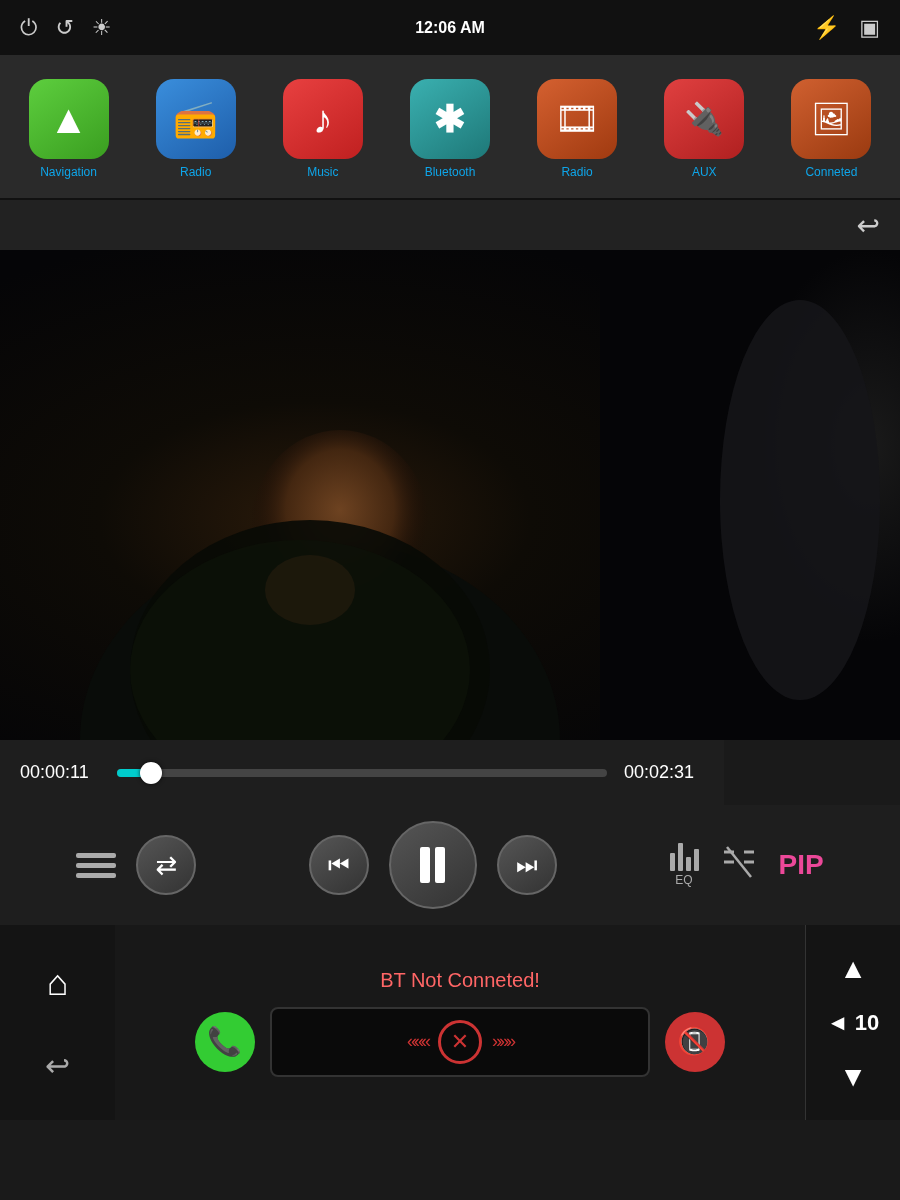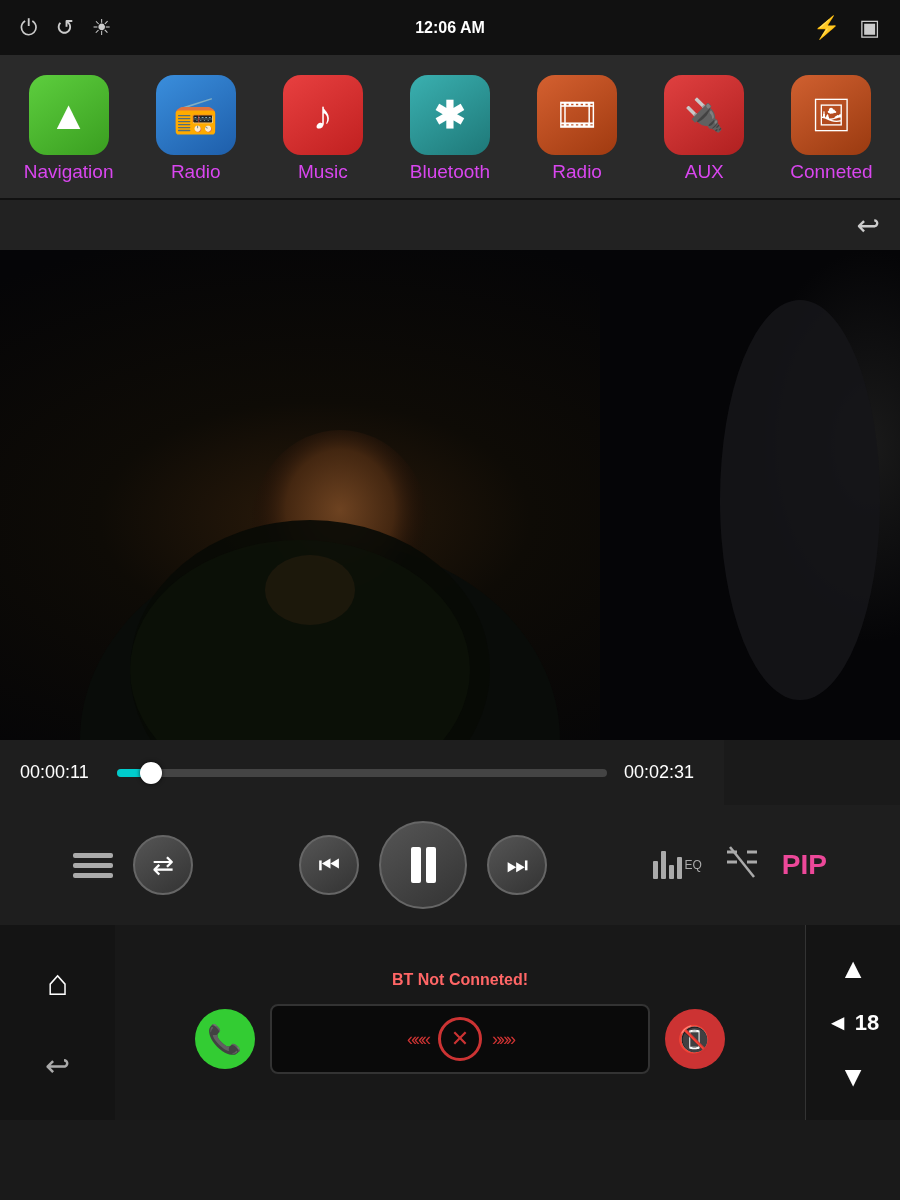--- a/index.html
+++ b/index.html
@@ -68,22 +68,22 @@
     .nav-icon-box {
       width: 80px;
       height: 80px;
       border-radius: 18px;
       display: flex;
       align-items: center;
       justify-content: center;
       font-size: 36px;
     }
     .nav-label {
-      font-size: 19px;
-      color: #d946ef;
+      font-size: 12px;
+      color: #0ea5e9;
     }
     .nav-green { background: linear-gradient(145deg, #5dce3e, #3a9e20); }
     .nav-blue { background: linear-gradient(145deg, #3a8edc, #1e5eaa); }
     .nav-red { background: linear-gradient(145deg, #e84040, #c02020); }
     .nav-teal { background: linear-gradient(145deg, #3ab0b0, #1e7878); }
     .nav-orange { background: linear-gradient(145deg, #d46030, #a03a10); }
     .nav-red2 { background: linear-gradient(145deg, #e04040, #b02020); }
     .nav-orange2 { background: linear-gradient(145deg, #d06030, #9a3a10); }
 
     
@@ -218,21 +218,21 @@
       font-size: 28px;
       color: #ec4899;
       font-weight: bold;
       cursor: pointer;
     }
     .eq-icon {
       font-size: 24px;
       color: #aaa;
       cursor: pointer;
       display: flex;
-      flex-direction: row;
+      flex-direction: column;
       gap: 2px;
       align-items: center;
     }
     .eq-bars {
       display: flex;
       gap: 3px;
       align-items: flex-end;
     }
     .eq-bar {
       width: 5px;
@@ -286,23 +286,23 @@
     .bottom-center {
       flex: 1;
       display: flex;
       flex-direction: column;
       align-items: center;
       justify-content: center;
       gap: 15px;
       padding: 10px;
     }
     .bt-status {
-      font-size: 16px;
+      font-size: 20px;
       color: #ff6666;
-      font-weight: bold;
+      font-weight: normal;
     }
     .phone-controls {
       display: flex;
       align-items: center;
       gap: 15px;
     }
     .green-call {
       width: 60px;
       height: 60px;
       background: #33cc33;
@@ -568,16 +568,16 @@
         <span class="call-arrows-right">»»»</span>
       </div>
       <div class="red-call">
         <span>📵</span>
       </div>
     </div>
   </div>
 
   <div class="bottom-right">
     <span class="vol-up">▲</span>
-    <span class="vol-label">◄ 18</span>
+    <span class="vol-label">◄ 10</span>
     <span class="vol-down">▼</span>
   </div>
 </div>
 
 </body></html>

